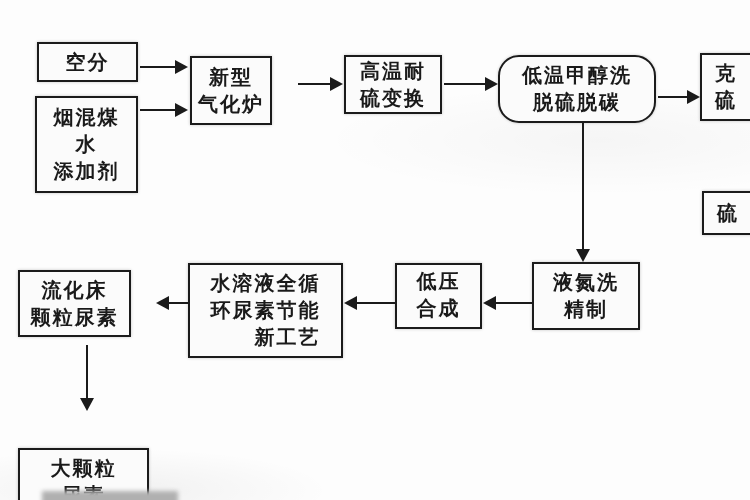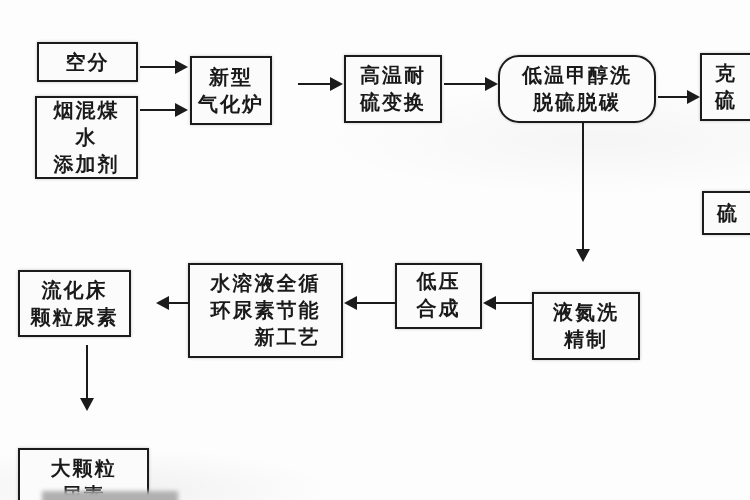--- a/index.html
+++ b/index.html
@@ -35,27 +35,27 @@
     box-shadow: 0 0 3px rgba(0,0,0,0.22);
   }
   .node .lbl { white-space: pre-line; }
   .clipped {
     justify-content: flex-start;
     text-align: left;
     padding-left: 13px;
   }
   
   .n-airsep    { left: 37px;  top: 42px;  width: 101px; height: 40px; }
-  .n-coal      { left: 35px;  top: 96px;  width: 103px; height: 83px; }
+  .n-coal      { left: 35px;  top: 96px;  width: 103px; height: 97px; }
   .n-gasifier  { left: 190px; top: 56px;  width: 82px; height: 69px; }
-  .n-shift     { left: 344px; top: 55px;  width: 98px;  height: 68px; }
+  .n-shift     { left: 344px; top: 55px;  width: 98px;  height: 59px; }
   .n-methanol  { left: 498px; top: 55px;  width: 158px; height: 68px; border-radius: 21px; }
   .n-claus     { left: 700px; top: 53px;  width: 100px; height: 68px; }
   .n-sulfur2   { left: 702px; top: 191px; width: 100px; height: 44px; }
-  .n-nitrogen  { left: 532px; top: 262px; width: 108px; height: 68px; margin-top: 30px; }
+  .n-nitrogen  { left: 532px; top: 262px; width: 108px; height: 68px; }
   .n-lowpress  { left: 395px; top: 263px; width: 87px;  height: 66px; font-family: Liberation Mono, monospace; }
   .n-urea      { left: 188px; top: 263px; width: 155px; height: 95px; text-align: right; }
   .n-fluidized { left: 18px;  top: 270px; width: 113px; height: 67px; }
   .n-large     { left: 18px;  top: 413px; width: 131px; height: 67px; margin-top: 35px; }
   .n-strip {
     left: 42px; top: 491px; width: 136px; height: 14px;
     background: #b0b0b0; border: none; box-shadow: none;
     filter: blur(2px);
   }
   

